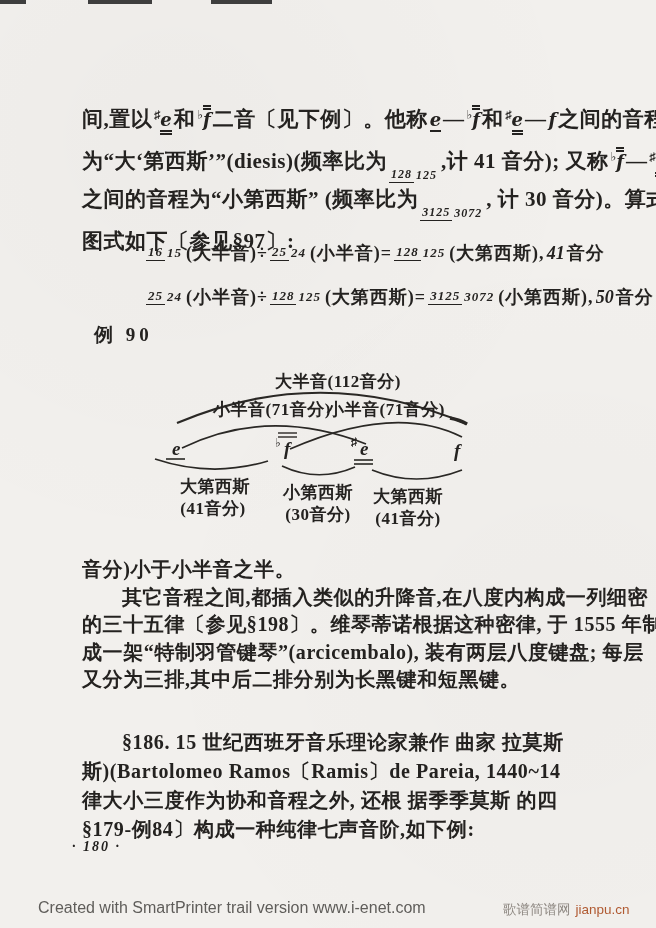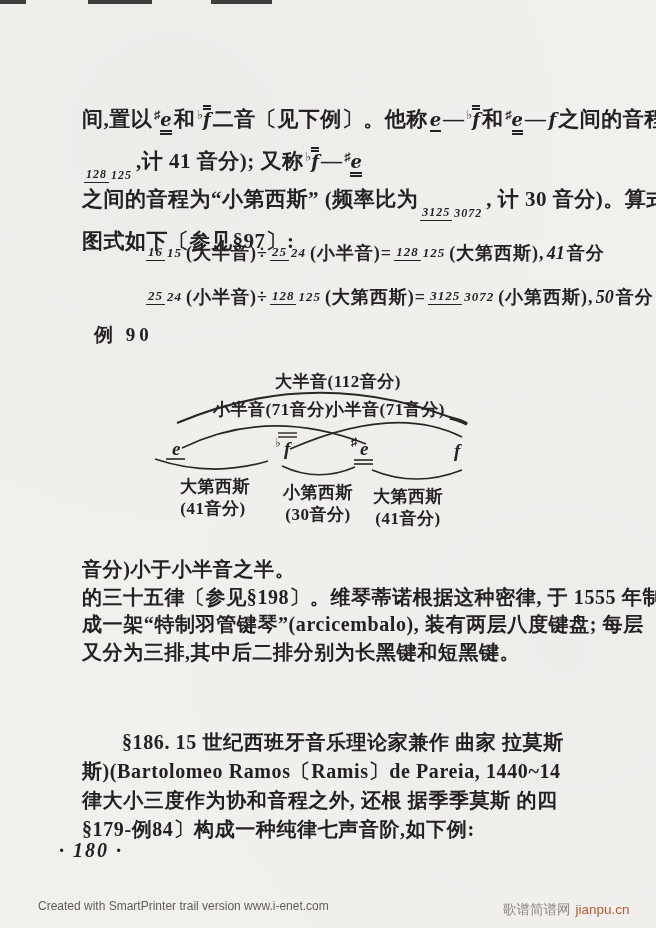--- a/index.html
+++ b/index.html
@@ -41,42 +41,42 @@
   .dnote{font-style:italic;font-size:19px;font-weight:700;}
   .dacc{font-size:12px;font-weight:400;}
   .diagram path,.diagram line{stroke:#2a2825;fill:none;}
   
   .bodyA{position:absolute;left:82px;top:556px;width:566px;font-size:20px;letter-spacing:.6px;font-weight:600;}
   .bodyA .bl{height:27.5px;line-height:27.5px;white-space:nowrap;}
   .bodyB{position:absolute;left:82px;top:728px;width:600px;font-size:20px;letter-spacing:.6px;font-weight:600;}
   .bodyB .bl{height:29px;line-height:29px;white-space:nowrap;}
   .ind{padding-left:40px;}
   
-  .pagenum{position:absolute;left:59px;top:839px;font-size:20px;font-weight:700;font-style:italic;letter-spacing:2px;}
+  .pagenum{position:absolute;left:72px;top:839px;font-size:14px;font-weight:700;font-style:italic;letter-spacing:2px;}
   .foot-left{position:absolute;left:38px;top:899px;font-family:"Liberation Sans","DejaVu Sans",sans-serif;
-             font-size:12px;color:#5f5d5a;text-align:center;}
+             font-size:16px;color:#5f5d5a;text-align:center;}
   .foot-right{position:absolute;left:503px;top:901px;font-family:"Liberation Sans","DejaVu Sans",sans-serif;
               font-size:13.5px;color:#8d8781;white-space:nowrap;}
   .foot-domain{color:#b05a32;margin-left:5px;}
 </style>
 </head>
 <body>
 
 <div class="page">
 
   <div class="scanbar" style="left:0;width:26px;"></div>
   <div class="scanbar" style="left:88px;width:64px;"></div>
   <div class="scanbar" style="left:211px;width:61px;"></div>
 
   <div class="intro">
     <div class="line">
       <span>间,置以</span><span class="note"><span class="acc">♯</span><span class="ltr ul2">e</span></span><span>和</span><span class="note"><span class="acc">♭</span><span class="ltr ol2">f</span></span><span>二音〔见下例〕。他称</span><span class="note"><span class="ltr ul1">e</span></span><span>—</span><span class="note"><span class="acc">♭</span><span class="ltr ol2">f</span></span><span>和</span><span class="note"><span class="acc">♯</span><span class="ltr ul2">e</span></span><span>—</span><span class="note"><span class="ltr">f</span></span><span>之间的音程</span>
     </div>
     <div class="line">
-      <span class="frac">
+      <span>为“大‘第西斯’”(diesis)(频率比为</span><span class="frac">
           <span class="num">128</span>
           <span class="den">125</span>
         </span><span>,计 41 音分); 又称</span><span class="note"><span class="acc">♭</span><span class="ltr ol2">f</span></span><span>—</span><span class="note"><span class="acc">♯</span><span class="ltr ul2">e</span></span>
     </div>
     <div class="line">
       <span>之间的音程为“小第西斯” (频率比为</span><span class="frac">
           <span class="num">3125</span>
           <span class="den">3072</span>
         </span><span>, 计 30 音分)。算式和</span>
     </div>
@@ -157,20 +157,21 @@
     <text class="dlbl" x="75" y="130" text-anchor="middle">大第西斯</text>
     <text class="dlbl" x="73" y="152" text-anchor="middle">(41音分)</text>
     <text class="dlbl" x="178" y="136" text-anchor="middle">小第西斯</text>
     <text class="dlbl" x="178" y="158" text-anchor="middle">(30音分)</text>
     <text class="dlbl" x="268" y="140" text-anchor="middle">大第西斯</text>
     <text class="dlbl" x="268" y="162" text-anchor="middle">(41音分)</text>
   </svg>
 
   <div class="bodyA">
     <div class="bl">音分)小于小半音之半。</div>
+    <div class="bl ind">其它音程之间,都插入类似的升降音,在八度内构成一列细密</div>
     <div class="bl">的三十五律〔参见§198〕。维琴蒂诺根据这种密律, 于 1555 年制</div>
     <div class="bl">成一架“特制羽管键琴”(arcicembalo), 装有两层八度键盘; 每层</div>
     <div class="bl">又分为三排,其中后二排分别为长黑键和短黑键。</div>
   </div>
 
   <div class="bodyB">
     <div class="bl ind">§186.  15 世纪西班牙音乐理论家兼作 曲家 拉莫斯</div>
     <div class="bl">斯)(Bartolomeo Ramos〔Ramis〕de Pareia, 1440~14</div>
     <div class="bl">律大小三度作为协和音程之外, 还根 据季季莫斯 的四</div>
     <div class="bl">§179-例84〕构成一种纯律七声音阶,如下例:</div>

